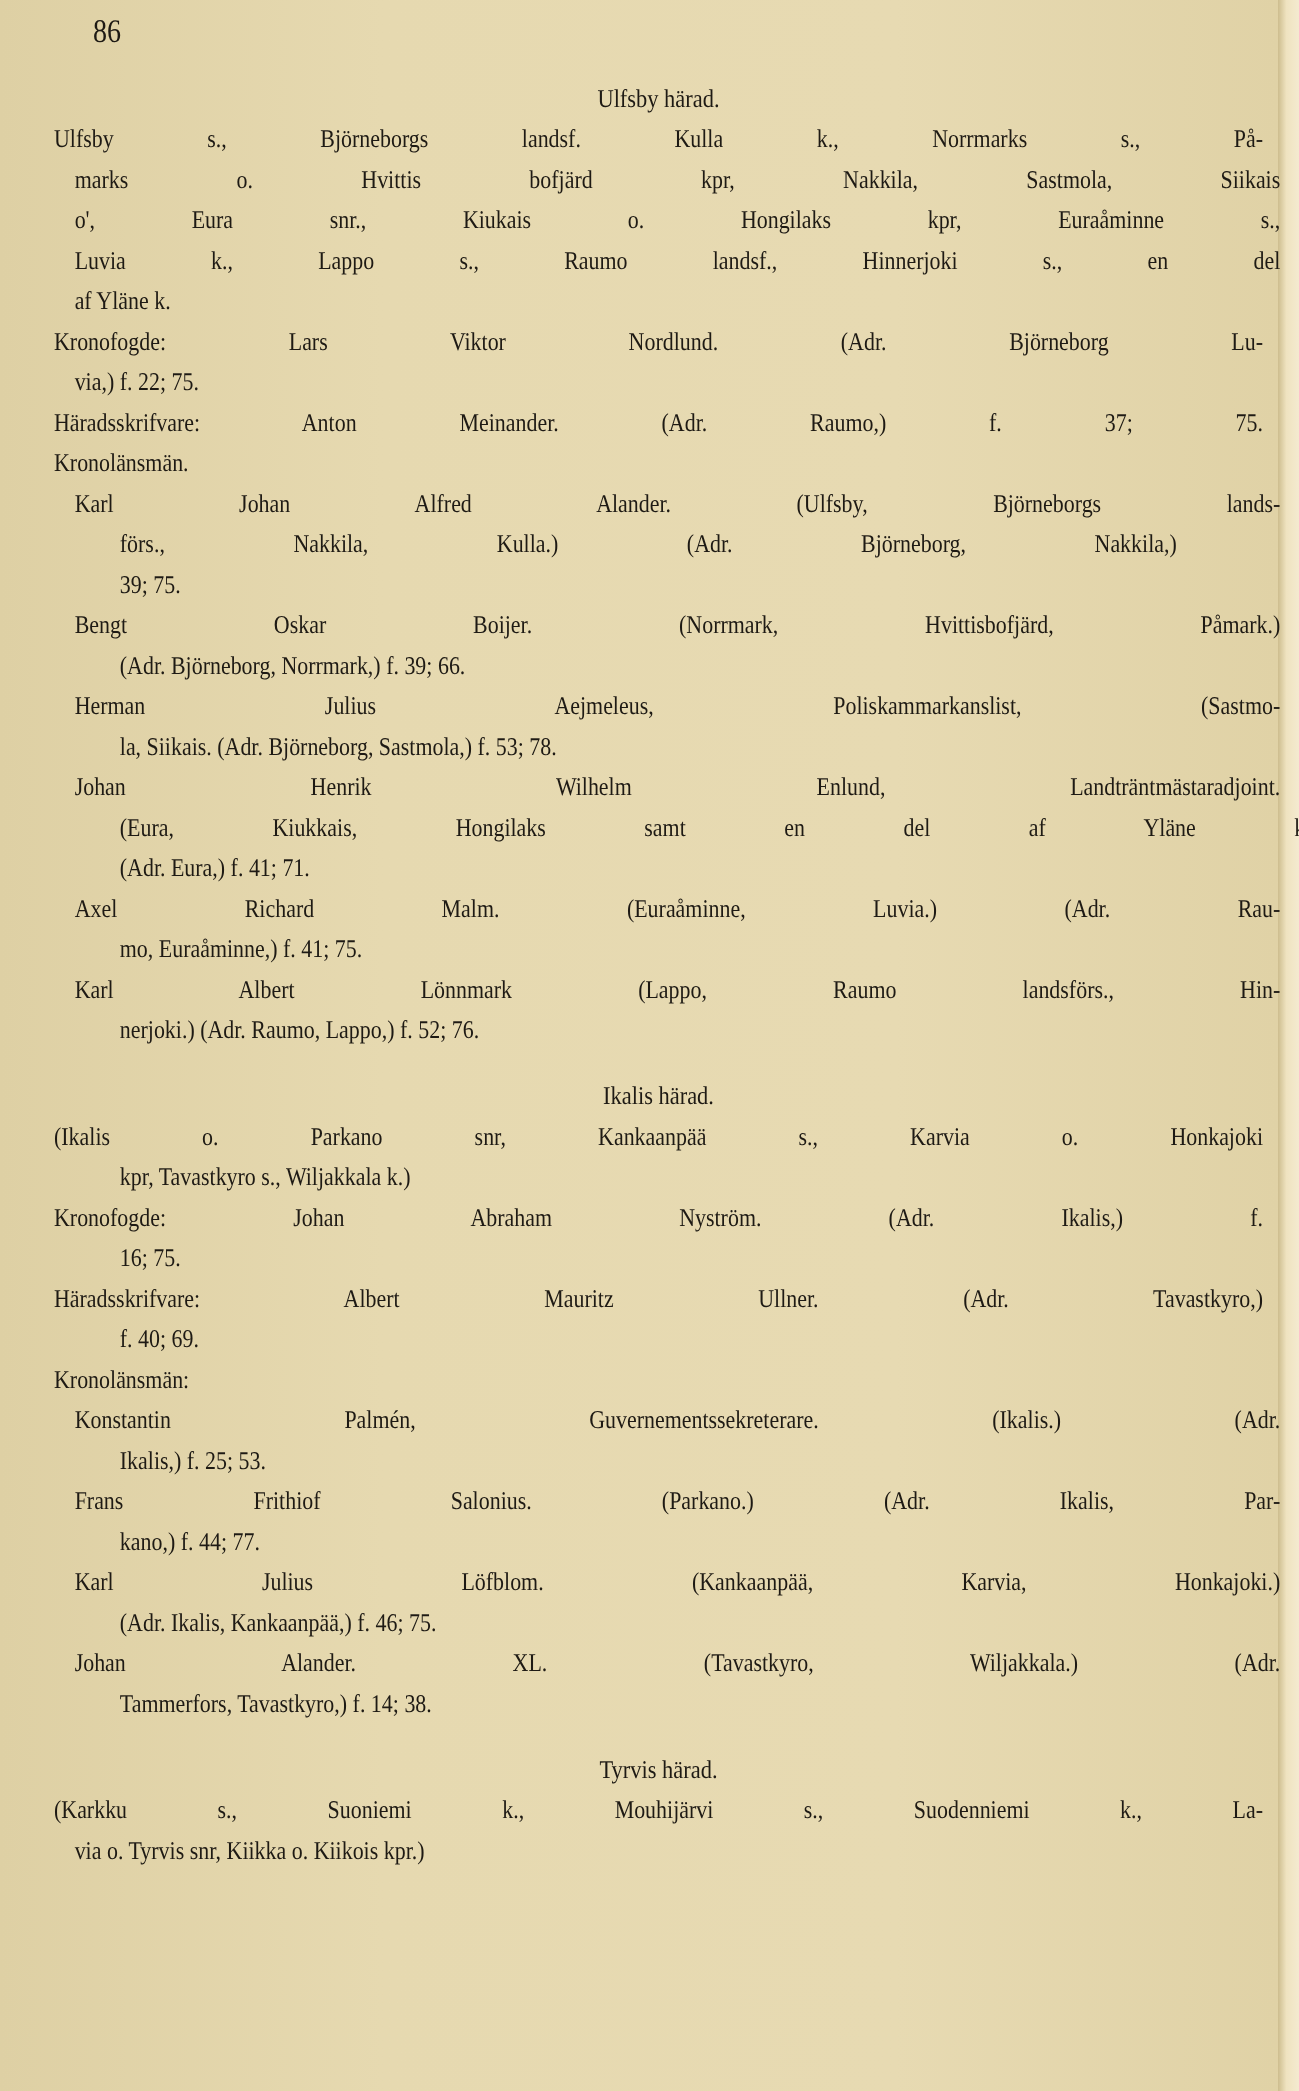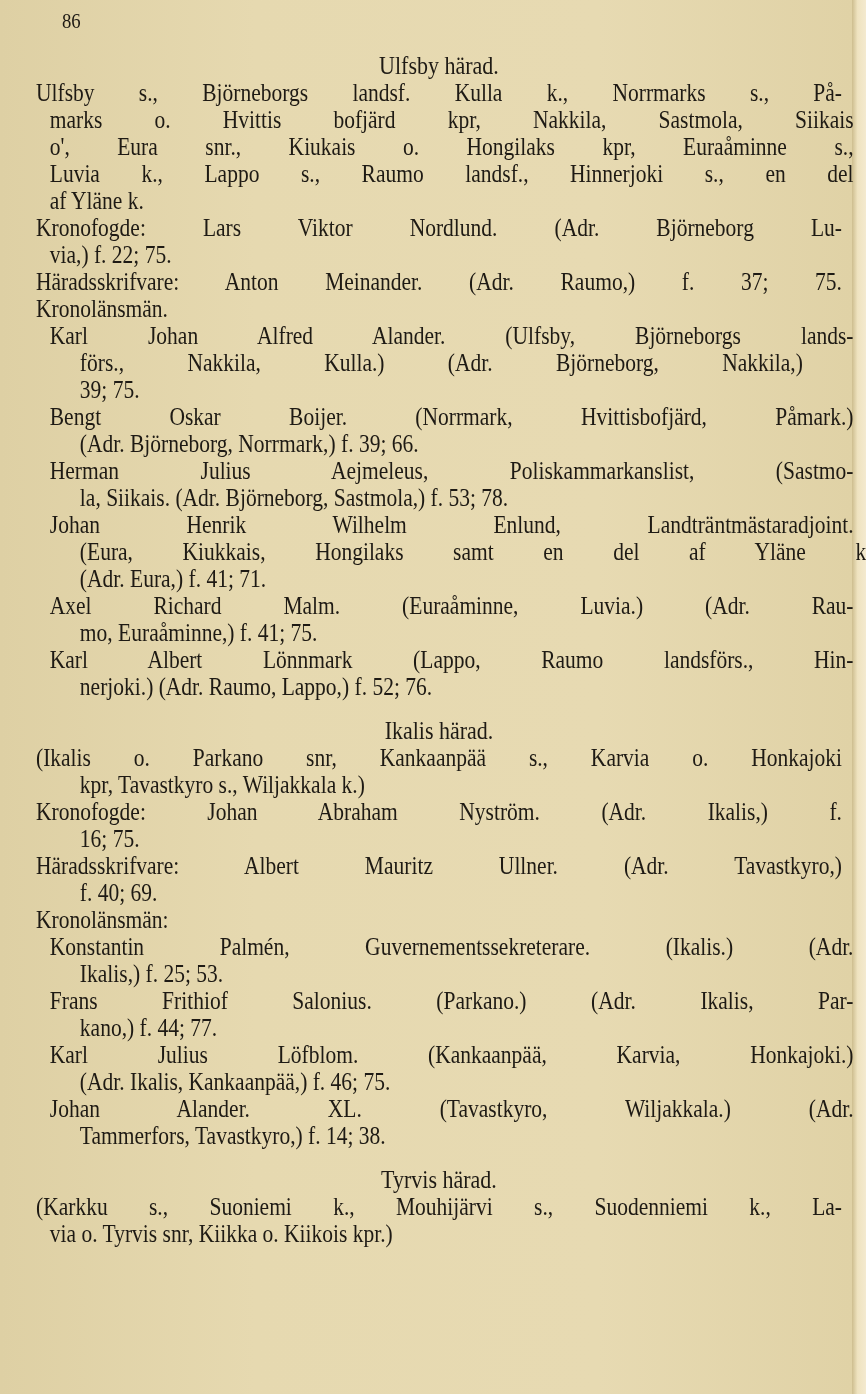--- a/index.html
+++ b/index.html
@@ -17,21 +17,21 @@
   .edge {
     position: absolute; right: 0; top: 0; width: 14px; height: 1394px;
     background: linear-gradient(90deg, #cdbd8e 0%, #efe3c0 40%, #f4ead0 100%);
   }
   .page-number {
     position: absolute; left: 62px; top: 8px;
     font-size: 22px; transform: scaleX(0.85); transform-origin: left;
   }
   .text-block {
     position: absolute; left: 36px; top: 52px; width: 806px;
-    font-size: 25px; line-height: 27px;
+    font-size: 17px; line-height: 27px;
   }
   .line {
     white-space: nowrap; height: 27px;
     transform-origin: left center;
   }
   .heading { text-align: center; }
   .ind1 { padding-left: 0; }
   .ind2 { padding-left: 16px; }
   .ind3 { padding-left: 51px; }
   .just { text-align: justify; text-align-last: justify; }

